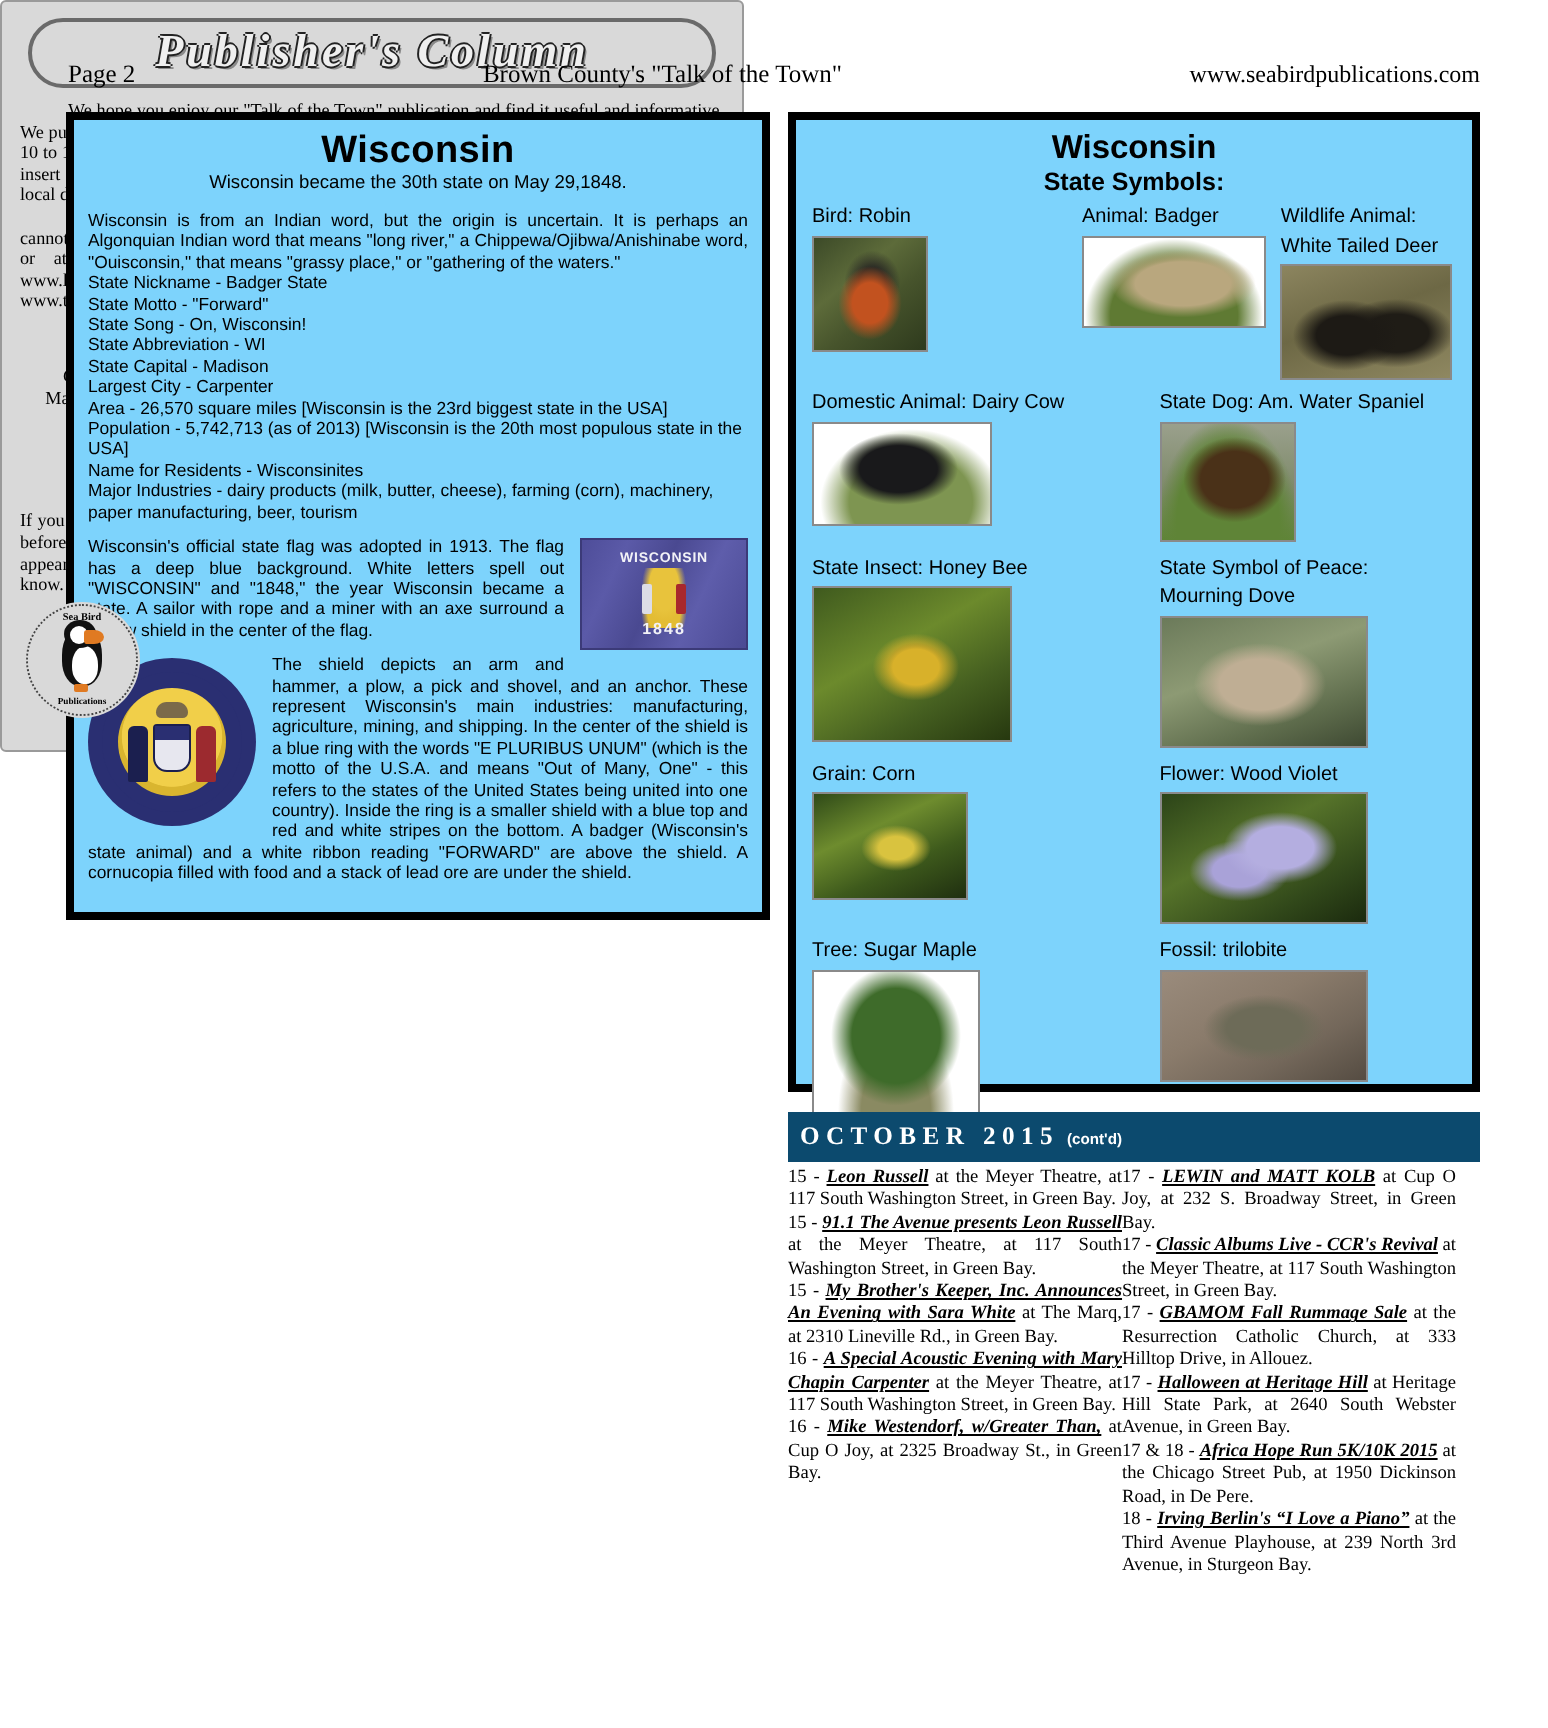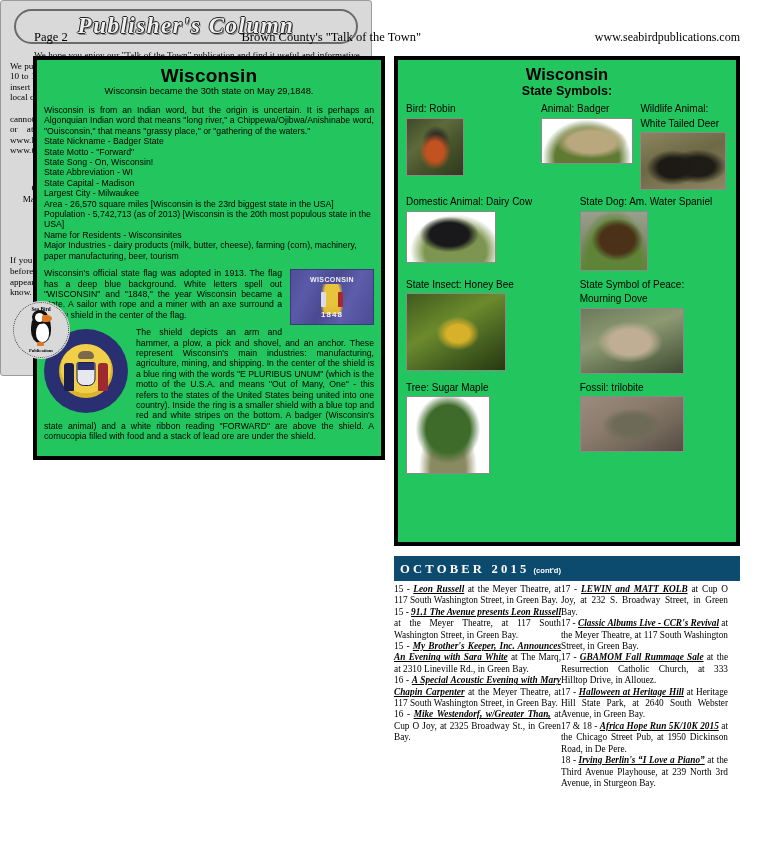--- a/index.html
+++ b/index.html
@@ -7,21 +7,21 @@
   .page{position:relative;width:774px;height:864px;box-sizing:border-box;padding:0;}
 
   
   .masthead{position:absolute;left:34px;top:30px;width:706px;height:20px;
     display:flex;align-items:baseline;justify-content:space-between;
     font-family:"Liberation Serif",serif;font-size:12.5px;}
   .masthead .mid{font-weight:400;}
   .masthead .right{font-size:12px;}
 
   
-  .box{position:absolute;border:4px solid #000;background:#22c55e;box-sizing:border-box;}
+  .box{position:absolute;border:4px solid #000;background:#7dd3fc;box-sizing:border-box;}
 
   
   #wis-box{left:33px;top:56px;width:352px;height:404px;padding:5px 7px 4px 7px;}
   #wis-box h1{margin:0;text-align:center;font-family:"Liberation Sans",sans-serif;
      font-size:19px;font-weight:bold;line-height:21px;letter-spacing:.2px;}
   #wis-box .sub{text-align:center;font-family:"Liberation Sans",sans-serif;font-size:9.3px;
      margin:0 0 8px 0;line-height:11px;}
   .sans{font-family:"Liberation Sans",sans-serif;font-size:8.7px;line-height:10.4px;
      text-align:justify;}
   .sans p{margin:0;}
@@ -171,21 +171,21 @@
     <div class="sans">
       <p>Wisconsin is from an Indian word, but the origin is uncertain. It is perhaps an Algonquian Indian word that means "long river," a Chippewa/Ojibwa/Anishinabe word, "Ouisconsin," that means "grassy place," or "gathering of the waters."</p>
     </div>
 
     <div class="factlist" id="factlist">
         <div>State Nickname - Badger State</div>
         <div>State Motto - "Forward"</div>
         <div>State Song - On, Wisconsin!</div>
         <div>State Abbreviation - WI</div>
         <div>State Capital - Madison</div>
-        <div>Largest City - Milwaukee</div>
+        <div>Largest City - Carpenter</div>
         <div>Area - 26,570 square miles [Wisconsin is the 23rd biggest state in the USA]</div>
         <div>Population - 5,742,713 (as of 2013) [Wisconsin is the 20th most populous state in the USA]</div>
         <div>Name for Residents - Wisconsinites</div>
         <div>Major Industries - dairy products (milk, butter, cheese), farming (corn), machinery, paper manufacturing, beer, tourism</div>
       </div>
 
     <div class="para-gap"></div>
 
     <div class="sans">
       <div class="flagwrap">
@@ -298,20 +298,30 @@
             <span class="ph p-bee" style="width: 100px; height: 78px;"></span>
           </div>
           <div class="sym" style="width: 152px;">
             <div class="cap">State Symbol of Peace:</div>
             <div class="cap">Mourning Dove</div>
             <span class="ph p-dove" style="width: 104px; height: 66px;"></span>
           </div>
         </div>
         <div class="sym-row" style="margin-bottom: 8px;">
           <div class="sym" style="width: 178px;">
+            <div class="cap">Grain: Corn</div>
+            <span class="ph p-corn" style="width: 78px; height: 54px;"></span>
+          </div>
+          <div class="sym" style="width: 152px;">
+            <div class="cap">Flower: Wood Violet</div>
+            <span class="ph p-violet" style="width: 104px; height: 66px;"></span>
+          </div>
+        </div>
+        <div class="sym-row" style="margin-bottom: 8px;">
+          <div class="sym" style="width: 178px;">
             <div class="cap">Tree: Sugar Maple</div>
             <span class="ph p-maple" style="width: 84px; height: 78px;"></span>
           </div>
           <div class="sym" style="width: 152px;">
             <div class="cap">Fossil: trilobite</div>
             <span class="ph p-trilo" style="width: 104px; height: 56px;"></span>
           </div>
         </div>
       </div>
   </div>

